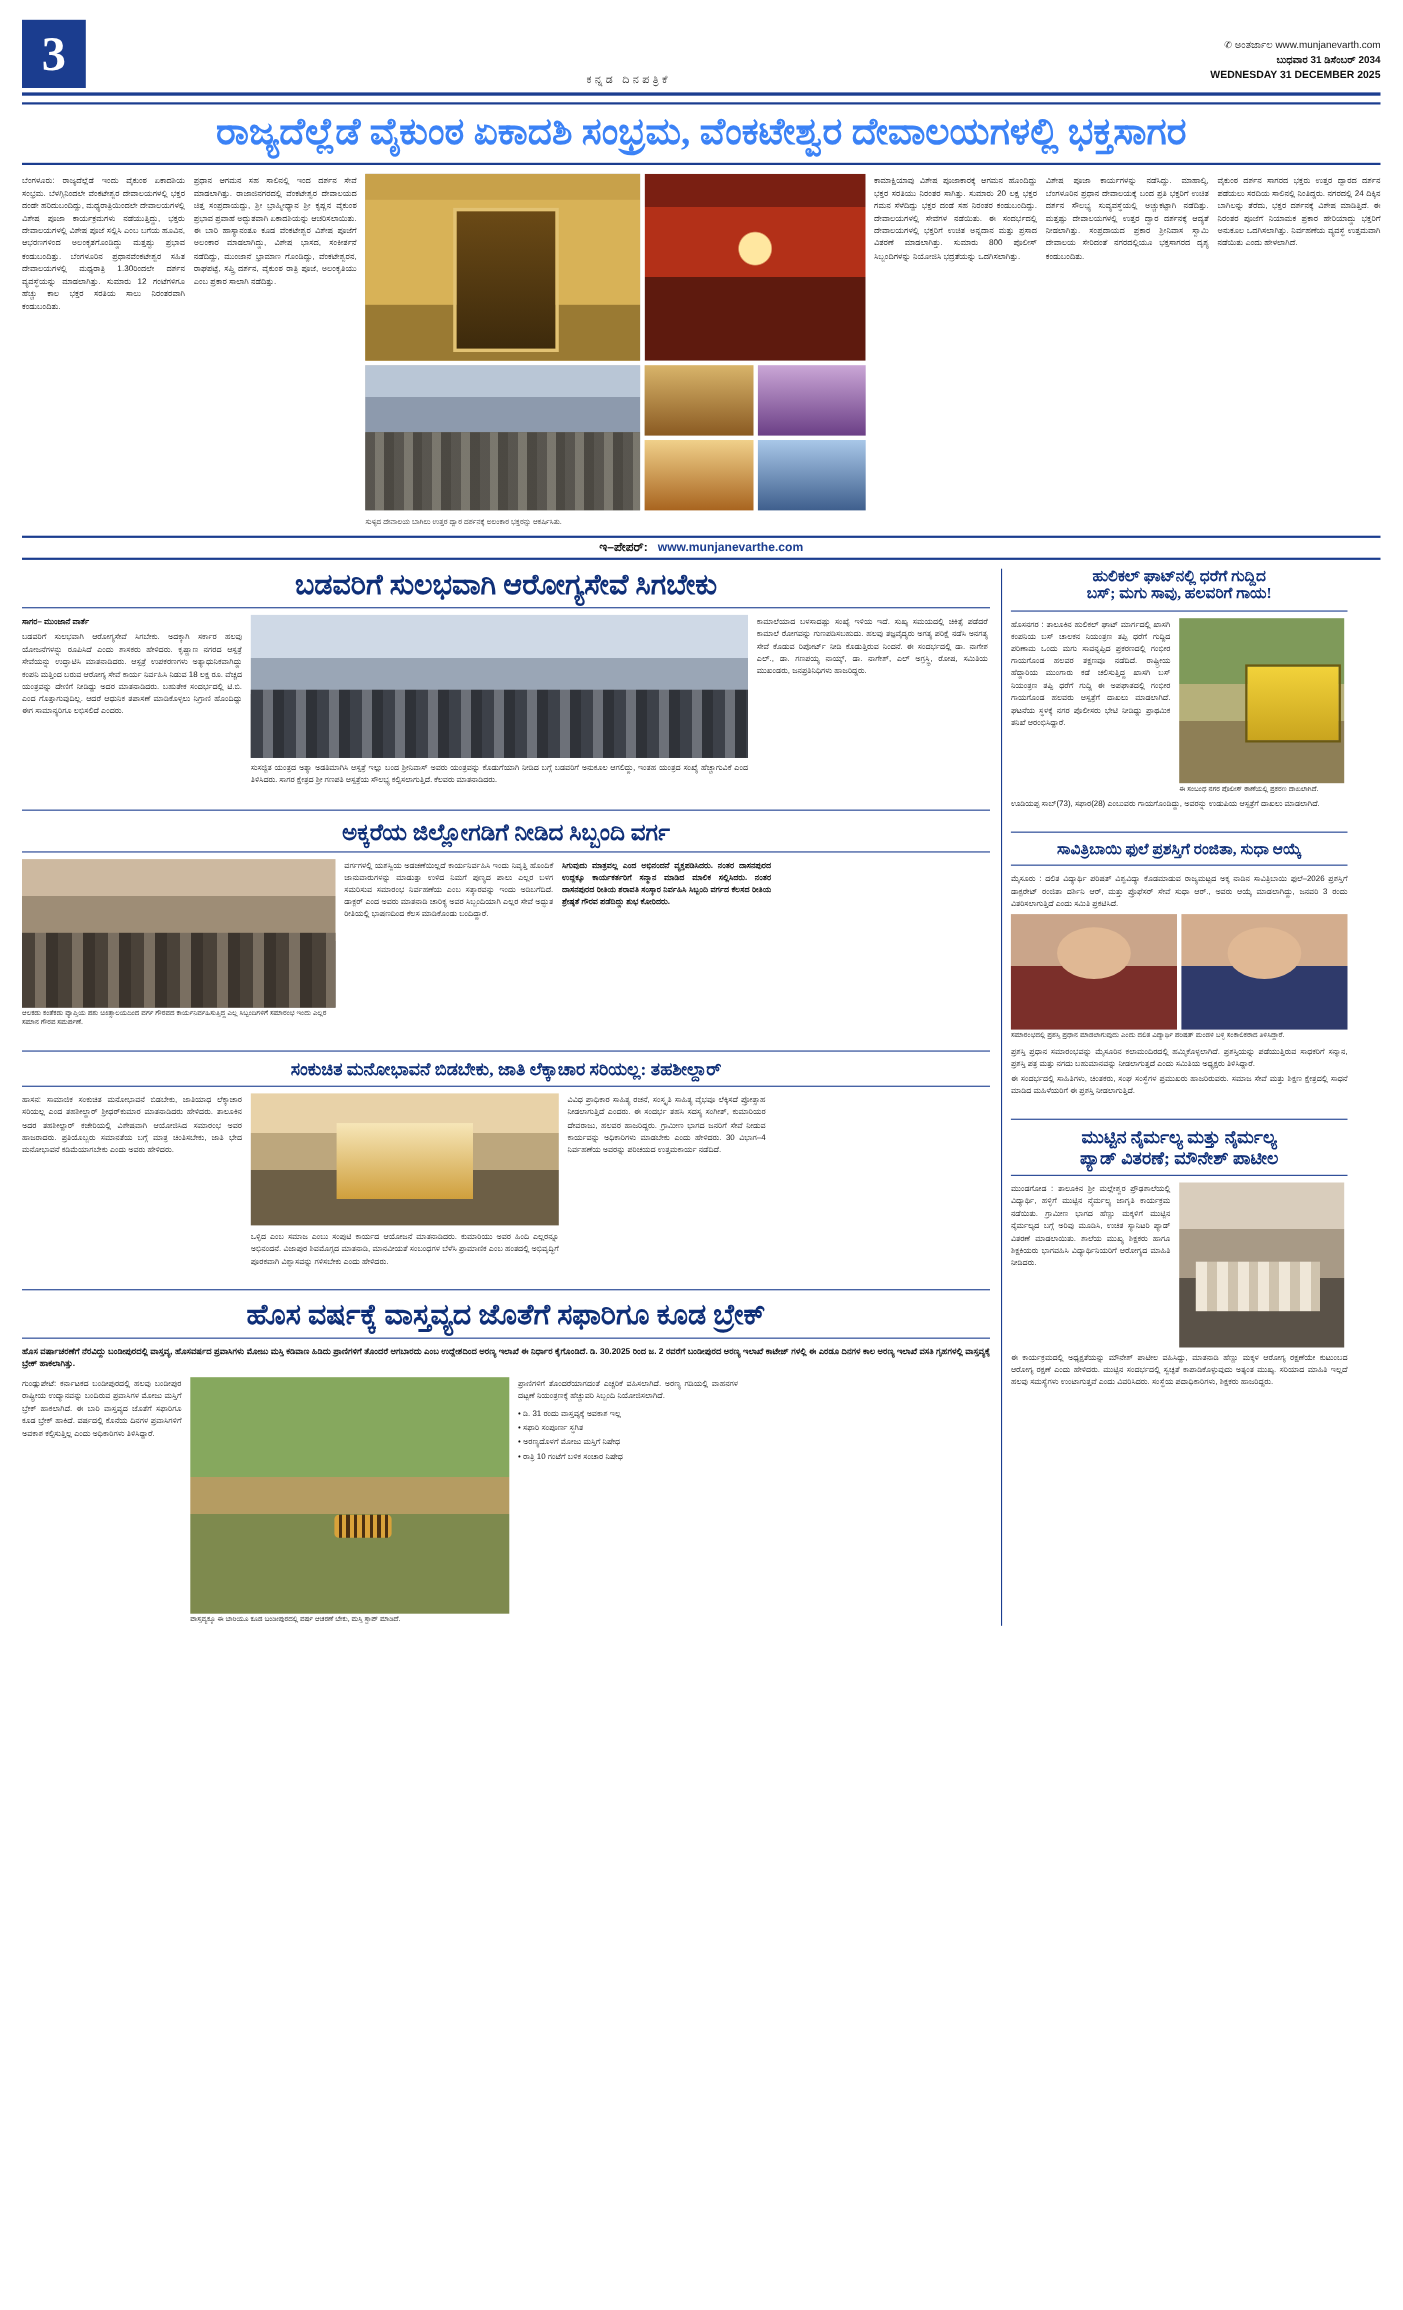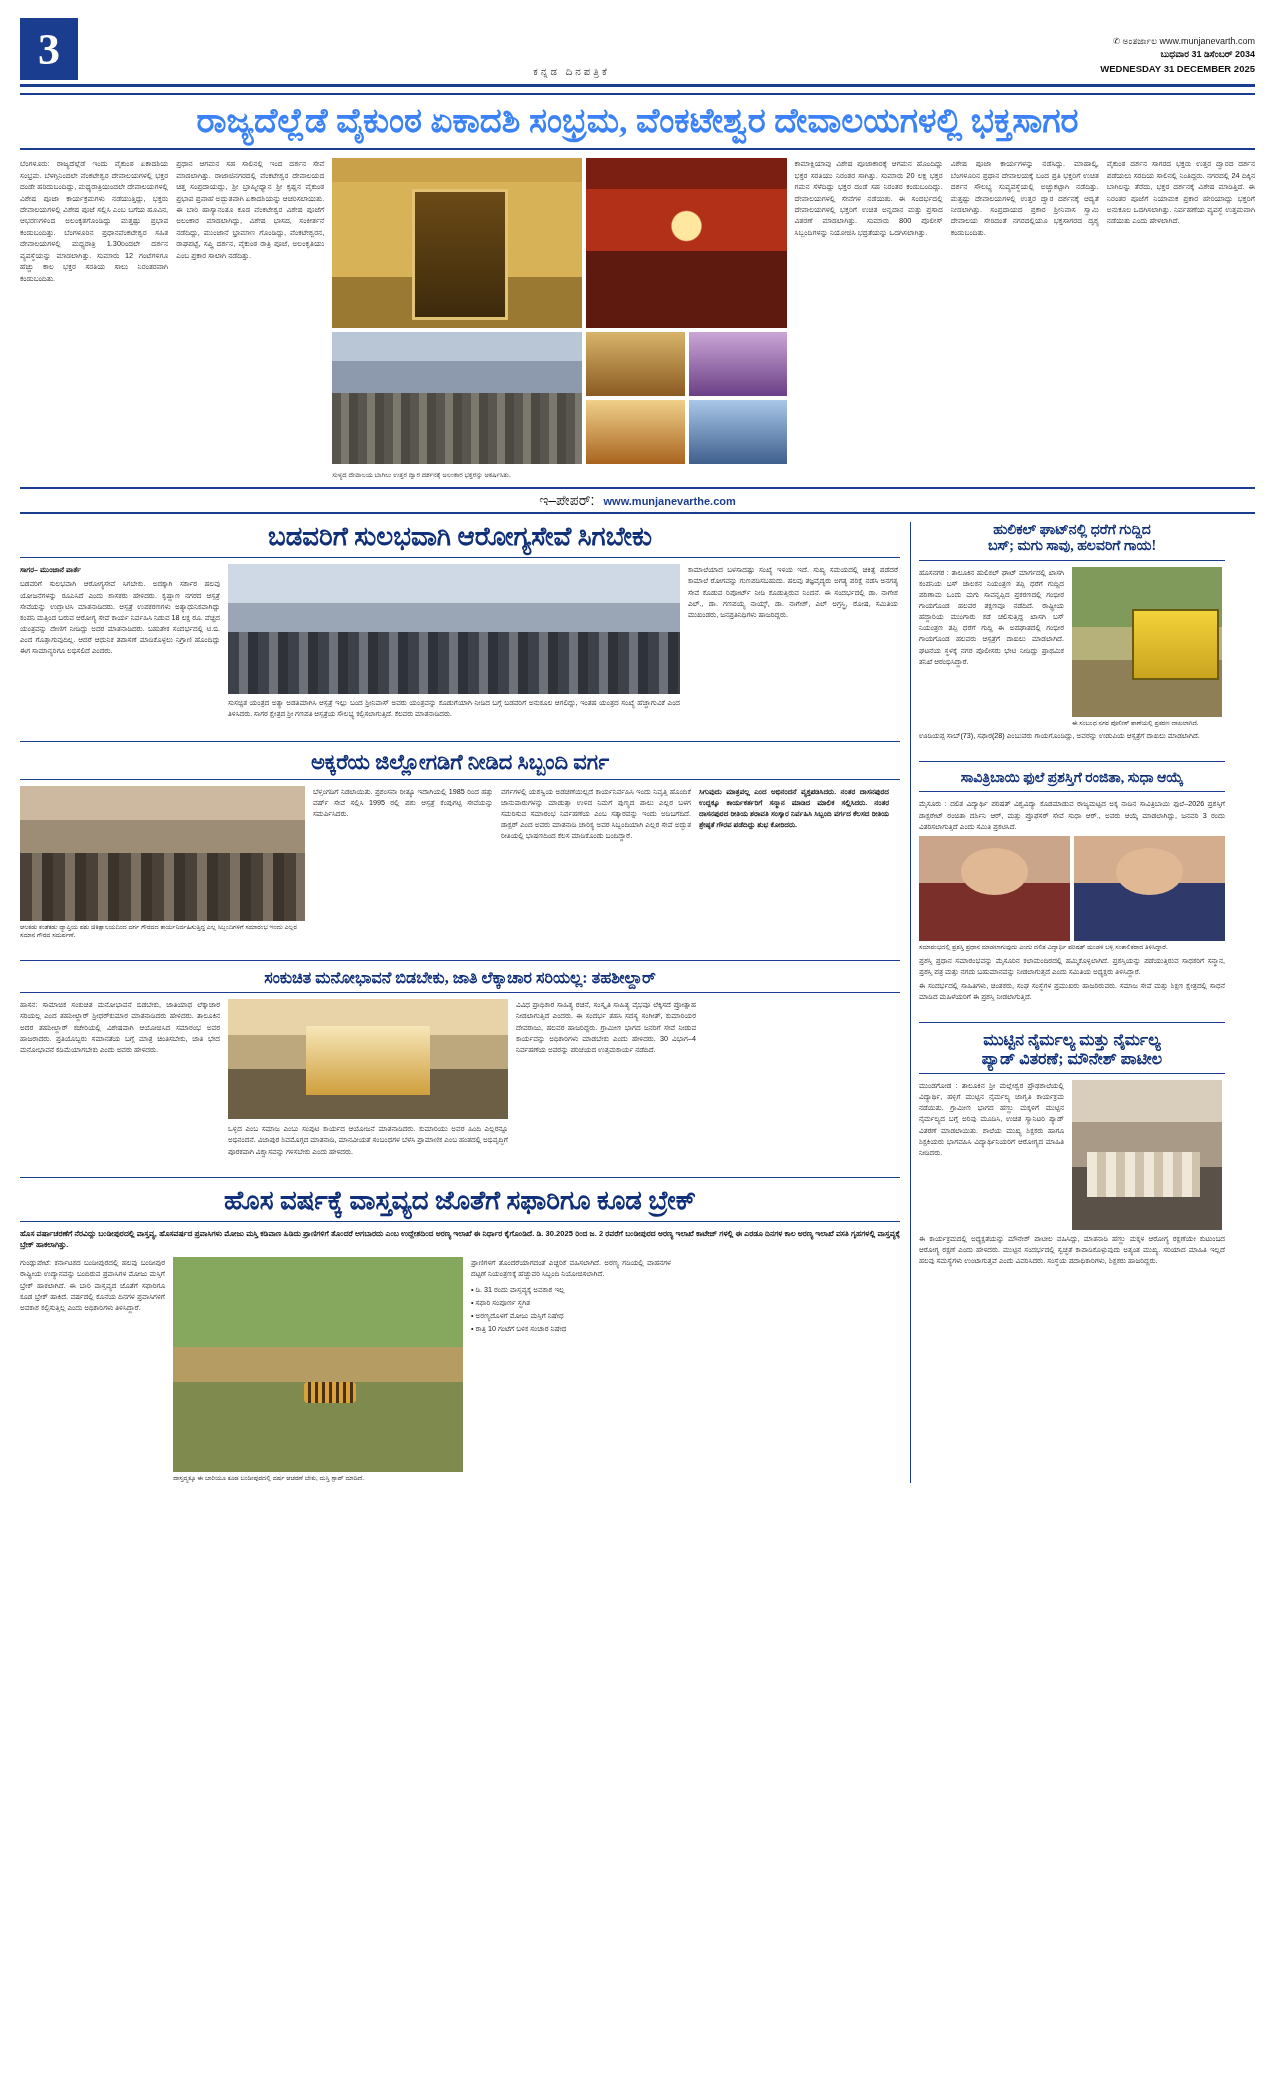--- a/index.html
+++ b/index.html
@@ -78,21 +78,21 @@
   .ph-s1 { flex:1; height:64px; background:linear-gradient(#d8b46a,#8a5a22); }
   .ph-s2 { flex:1; height:64px; background:linear-gradient(#caa6d6,#6b3f86); }
   .ph-s3 { flex:1; height:64px; background:linear-gradient(#f0d08a,#a8641f); }
   .ph-s4 { flex:1; height:64px; background:linear-gradient(#a8c7e8,#3f5f8d); }
 
   
   .webstrip {
     margin-top:8px; border-top:2px solid #1b3d8f; border-bottom:2px solid #1b3d8f;
     text-align:center; padding:3px 0; font-size:11px; font-weight:bold; color:#1b3d8f;
   }
-  .webstrip .lbl { color:#111; font-size:14px; font-weight:normal; margin-right:6px; }
+  .webstrip .lbl { color:#111; font-size:11px; font-weight:bold; margin-right:6px; }
 
   
   .main { display:flex; gap:10px; margin-top:8px; }
   .left-zone { width:880px; }
   .right-zone { width:315px; border-left:1px solid #1b3d8f; padding-left:8px; }
 
   .sec { border-bottom:1.5px solid #1b3d8f; padding-bottom:20px; margin-bottom:8px; }
   .sec-head {
     text-align:center; font-family:"Liberation Serif", serif; font-weight:bold;
     color:#0f2f78; line-height:1.15;
@@ -233,23 +233,20 @@
       </div>
 
       <div class="sec">
         <div class="sec-head h-lg">ಅಕ್ಕರೆಯ ಜಿಲ್ಲೋಗಡಿಗೆ ನೀಡಿದ ಸಿಬ್ಬಂದಿ ವರ್ಗ</div>
         <div class="rule-thin"></div>
         <div class="cols3">
           <div style="width:285px;">
             <div class="ph-group"></div>
             <div class="tiny-cap">ಆಲಕಡು ಕಂತೆಕಡು ವ್ಯಾಪ್ತಿಯ ಪಶು ಚಿಕಿತ್ಸಾಲಯದಿಂದ ವರ್ಗ ಗೌರವದ ಕಾರ್ಯನಿರ್ವಹಿಸುತ್ತಿದ್ದ ಎಲ್ಲ ಸಿಬ್ಬಂದಿಗಳಿಗೆ ಸಮಾರಂಭ ಇಂದು ಎಲ್ಲರ ಸಮಾನ ಗೌರವ ಸಮರ್ಪಣೆ.</div>
           </div>
-          <div class="col" style="width:180px;">ಬೆಳ್ತಂಗಡಿಗೆ ನಿಡಲಾಯಿತು.
-
-ಪ್ರಶಂಸನಾ ರೀತ್ಯೂ ಇದಾಗಿಯಲ್ಲಿ 1985 ರಿಂದ ಹತ್ತು ವರ್ಷ್ ಸೇವೆ ಸಲ್ಲಿಸಿ 1995 ರಲ್ಲಿ ಪಶು ಆಸ್ಪತ್ರೆ ಕೆಂಪುಗಟ್ಟಿ ಸೇವೆಯನ್ನು ಸಮರ್ಪಿಸಿದರು.</div>
           <div class="col" style="width:190px;">ವರ್ಗಗಳಲ್ಲಿ ಯಶಸ್ವಿಯ ಅಡಚಣೆಯಿಲ್ಲದೆ ಕಾರ್ಯನಿರ್ವಹಿಸಿ ಇಂದು ನಿವೃತ್ತಿ ಹೊಂದಿಕೆ ಜಾನುವಾರುಗಳನ್ನು ಮಾಡುತ್ತಾ ಉಳಿದ ನಿಮಗೆ ಪುಣ್ಯದ ಪಾಲು ಎಲ್ಲರ ಬಳಗ ಸಮರಿಸುವ ಸಮಾರಂಭ ನಿರ್ವಹಣೆಯ ಎಂಬ ಸತ್ಕಾರವನ್ನು ಇಂದು ಅಡಿಬಗೆದಿದೆ.
 
 ಡಾಕ್ಟರ್ ಎಂದ ಅವರು ಮಾತನಾಡಿ ಚಾರಿಕ್ಯ ಅವರ ಸಿಬ್ಬಂದಿಯಾಗಿ ಎಲ್ಲರ ಸೇವೆ ಅದ್ಭುತ ರೀತಿಯಲ್ಲಿ ಭಾಷಣದಿಂದ ಕೆಲಸ ಮಾಡಿಕೊಂಡು ಬಂದಿದ್ದಾರೆ.</div>
           <div class="col" style="width:190px;font-weight:bold;">ಸಿಗುವುದು ಮಾತ್ರವಲ್ಲ ಎಂದ ಅಭಿನಂದನೆ ವ್ಯಕ್ತಪಡಿಸಿದರು.
 
 ನಂತರ ದಾಸನಪುರದ ಉದ್ದಕ್ಕೂ ಕಾರ್ಯಕರ್ತರಿಗೆ ಸನ್ಮಾನ ಮಾಡಿದ ಮಾಲಿಕ ಸಲ್ಲಿಸಿದರು.
 
 ನಂತರ ದಾಸನಪುರದ ರೀತಿಯ ಶರಾವತಿ ಸಂಸ್ಕಾರ ನಿರ್ವಹಿಸಿ ಸಿಬ್ಬಂದಿ ವರ್ಗದ ಕೆಲಸದ ರೀತಿಯ ಶ್ರೇಷ್ಠತೆ ಗೌರವ ಪಡೆದಿದ್ದು ಶುಭ ಕೋರಿದರು.</div>
         </div>
       </div>

